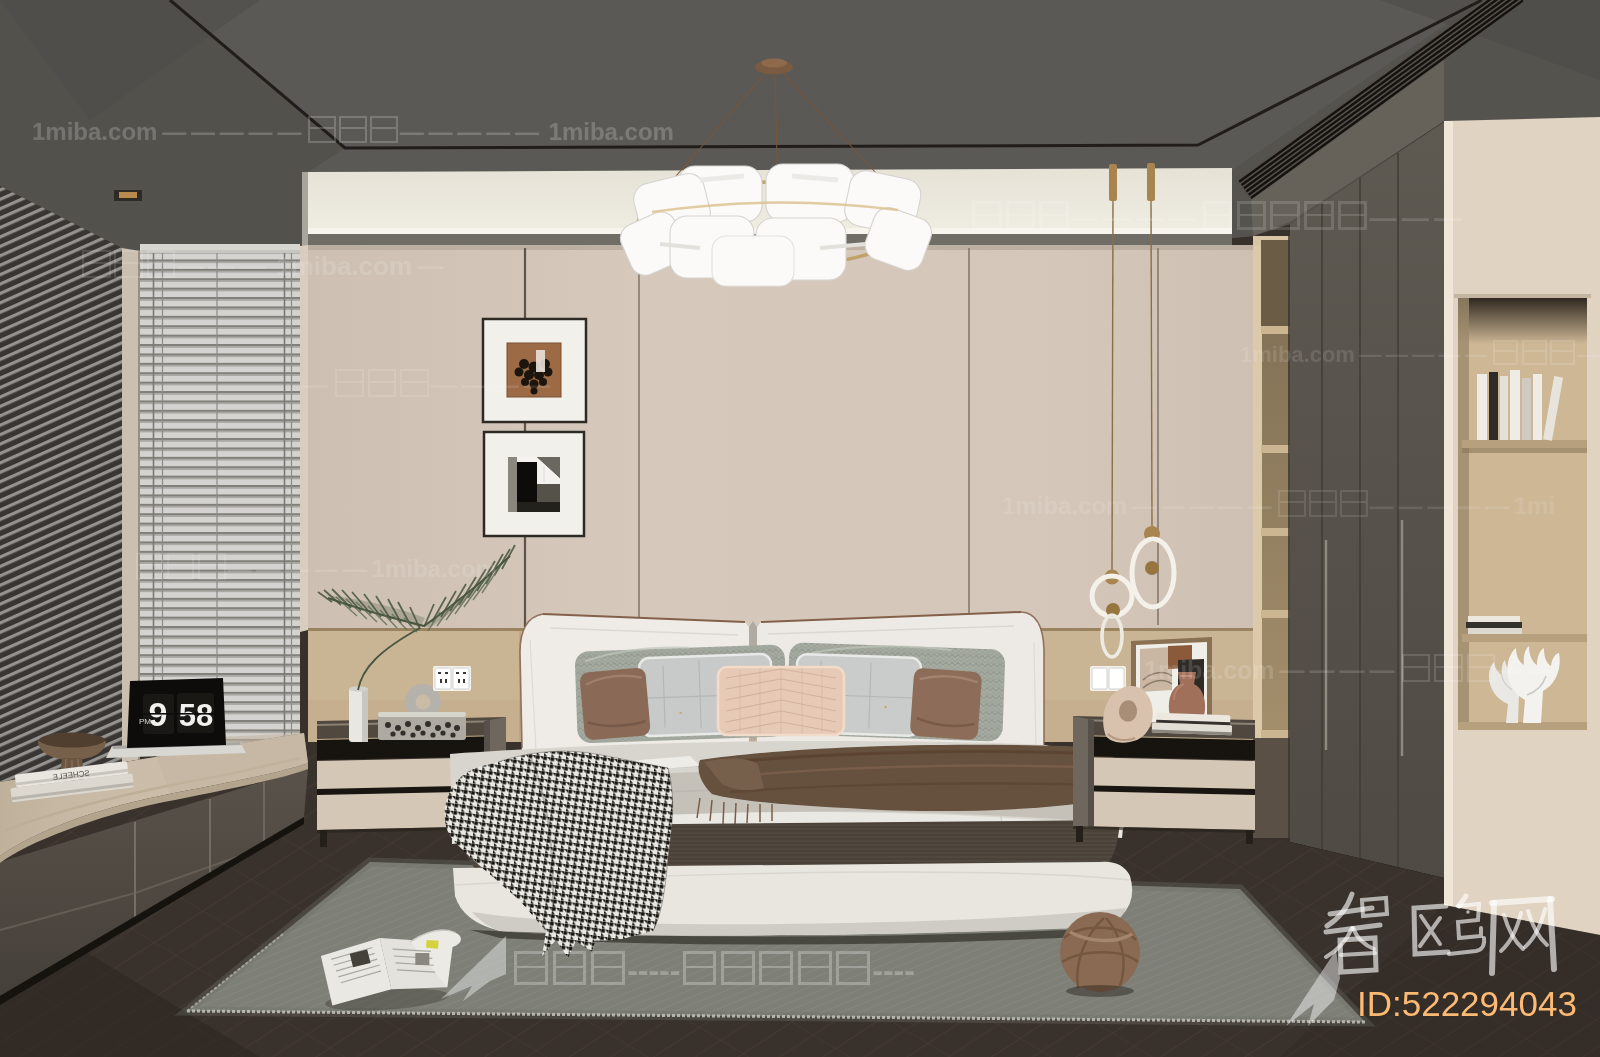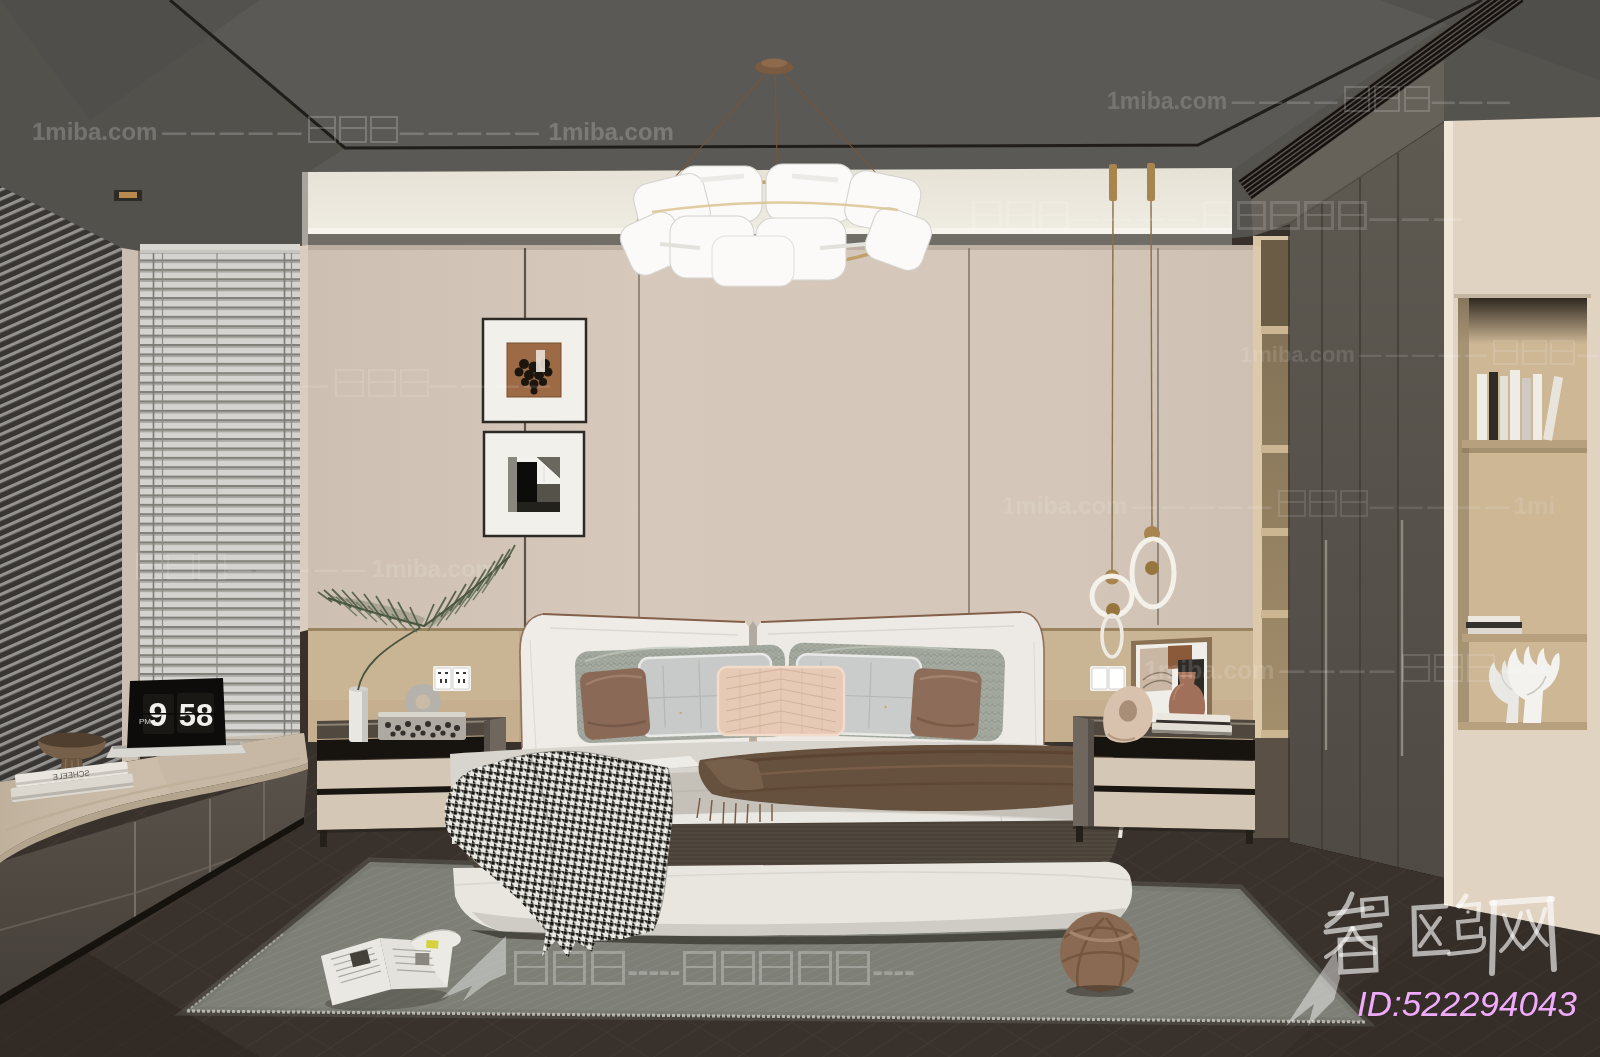--- a/index.html
+++ b/index.html
@@ -1,19 +1,19 @@
 <!DOCTYPE html>
 <html><head>
 <meta charset="utf-8">
 <style>
 html,body{margin:0;padding:0;background:#38312b;}
 #scene{position:relative;width:1600px;height:1057px;overflow:hidden;font-family:"Liberation Sans",sans-serif;}
 #scene svg.main{position:absolute;left:0;top:0;}
 .wm{position:absolute;color:#fff;white-space:nowrap;font-family:"Liberation Sans",sans-serif;font-weight:bold;transform:translateZ(0) rotate(0.02deg);will-change:transform;}
-.idtxt{position:absolute;color:#f0abfc;font-family:"Liberation Sans",sans-serif;transform:translateZ(0) rotate(0.02deg);will-change:transform;font-style:italic;}
+.idtxt{position:absolute;color:#fdba74;font-family:"Liberation Sans",sans-serif;transform:translateZ(0) rotate(0.02deg);will-change:transform;}
 .cjk{display:inline-block;width:0.88em;height:0.88em;border:0.09em solid currentColor;box-sizing:border-box;margin:0 0.06em;vertical-align:-0.1em;}
 .cjk i{display:block;width:100%;height:50%;border-bottom:0.07em solid currentColor;box-sizing:border-box;}
 </style>
 </head>
 <body>
 <div id="scene">
 <svg class="main" width="1600" height="1057" viewBox="0 0 1600 1057">
 <defs>
 <pattern id="blindH" width="10" height="9.4" patternUnits="userSpaceOnUse">
   <rect width="10" height="9.4" fill="#b8b6b2"></rect>
@@ -652,26 +652,26 @@
 <path d="M1504,915 C1508,929 1514,941 1523,949" stroke-width="4"></path>
 <path d="M1521,913 C1517,929 1510,943 1501,951" stroke-width="4"></path>
 <path d="M1528,911 C1532,925 1538,937 1547,945" stroke-width="4"></path>
 <path d="M1545,909 C1541,925 1534,939 1525,947" stroke-width="4"></path>
 </g>
 </g>
 
 <path d="M506,936 L441,999 L472,986 L463,1001 L490,981 L506,974 Z" fill="#ffffff" opacity="0.4"></path>
 </svg>
 
-<div class="wm" style="left:1107px;top:82px;font-size:23px;color:rgba(255,255,255,0.17)">1miba.com — — — — <span style="font-size:1.3em"><span class="cjk"><i></i></span><span class="cjk"><i></i></span><span class="cjk"><i></i></span></span>— — —</div>
 
 <div class="wm" style="left:32px;top:112px;font-size:24px;color:rgba(255,255,255,0.20)">1miba.com — — — — — <span style="font-size:1.3em"><span class="cjk"><i></i></span><span class="cjk"><i></i></span><span class="cjk"><i></i></span></span>— — — — —  1miba.com</div>
 
 <div class="wm" style="left:970px;top:196px;font-size:27px;color:rgba(255,255,255,0.15)"><span style="font-size:1.25em"><span class="cjk"><i></i></span><span class="cjk"><i></i></span><span class="cjk"><i></i></span></span>— — — — <span style="font-size:1.25em"><span class="cjk"><i></i></span><span class="cjk"><i></i></span><span class="cjk"><i></i></span><span class="cjk"><i></i></span><span class="cjk"><i></i></span></span>— — —</div>
 
+<div class="wm" style="left:80px;top:246px;font-size:26px;color:rgba(255,255,255,0.13)"><span style="font-size:1.25em"><span class="cjk"><i></i></span><span class="cjk"><i></i></span><span class="cjk"><i></i></span></span>— — —  1miba.com —</div>
 
 <div class="wm" style="left:1240px;top:336px;font-size:22px;color:rgba(255,255,255,0.12)">1miba.com — — — — — <span style="font-size:1.3em"><span class="cjk"><i></i></span><span class="cjk"><i></i></span><span class="cjk"><i></i></span></span>—</div>
 
 <div class="wm" style="left:302px;top:365px;font-size:26px;color:rgba(255,255,255,0.11)">— <span style="font-size:1.25em"><span class="cjk"><i></i></span><span class="cjk"><i></i></span><span class="cjk"><i></i></span></span>— — — —</div>
 
 <div class="wm" style="left:1002px;top:486px;font-size:24px;color:rgba(255,255,255,0.11)">1miba.com — — — — — <span style="font-size:1.3em"><span class="cjk"><i></i></span><span class="cjk"><i></i></span><span class="cjk"><i></i></span></span>— — — — — 1mi</div>
 
 <div class="wm" style="left:134px;top:549px;font-size:24px;color:rgba(255,255,255,0.12)"><span style="font-size:1.3em"><span class="cjk"><i></i></span><span class="cjk"><i></i></span><span class="cjk"><i></i></span></span>— — — — — 1miba.com</div>
 
 <div class="wm" style="left:1144px;top:650px;font-size:25px;color:rgba(255,255,255,0.14)">1miba.com — — — — <span style="font-size:1.3em"><span class="cjk"><i></i></span><span class="cjk"><i></i></span><span class="cjk"><i></i></span></span>— —</div>

